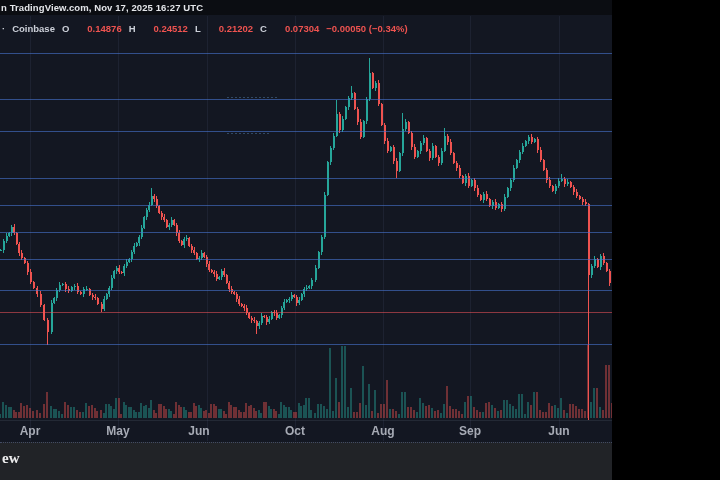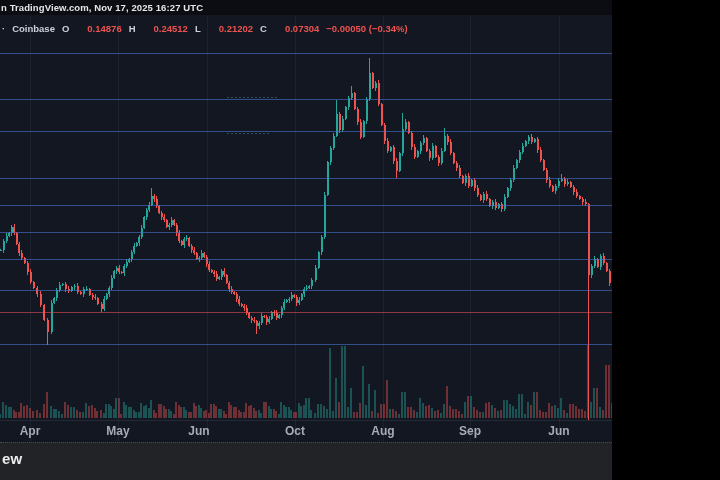--- a/index.html
+++ b/index.html
@@ -10,21 +10,21 @@
            letter-spacing:.1px;white-space:nowrap;}
   .symbol-line{position:absolute;top:23px;left:2px;display:flex;align-items:center;gap:7px;
                font-size:9.5px;font-weight:700;color:#ccd0d9;white-space:nowrap;}
   .symbol-line .val{color:#ef5350;margin-left:18px;}
   .symbol-line .fld{display:flex;}
   .symbol-line .chg{color:#ef5350;text-align:right;}
   #chart-svg{position:absolute;top:0;left:0;shape-rendering:crispEdges;}
   .month-label{position:absolute;top:424px;transform:translateX(-50%);font-size:12px;
                font-weight:600;color:#a7abb5;}
   .bottom-band{position:absolute;top:442px;left:0;width:720px;height:38px;background:#212327;
-               border-top:1px dotted rgba(95,110,150,0.55);box-sizing:border-box;}
+               border-top:1px dotted rgba(95,110,150,0.55);box-sizing:border-box;font-family:Liberation Serif, serif;}
   .watermark{position:absolute;left:2px;top:7px;font-size:15px;font-weight:700;color:#ededee;
              letter-spacing:.2px;}
   .flash-btn{position:absolute;left:693px;top:397px;width:25px;height:25px;cursor:pointer;}
 </style>
 </head>
 <body>
 
 <div class="stage">
 
   <svg id="chart-svg" width="720" height="480" viewBox="0 0 720 480">

